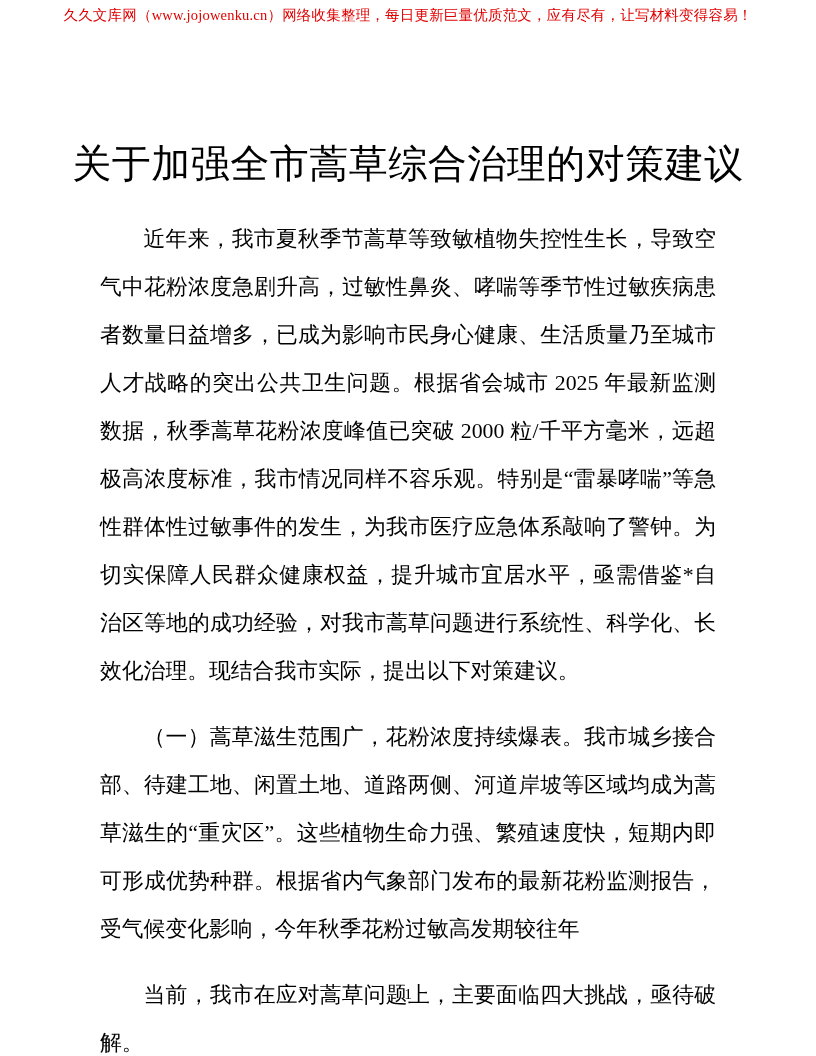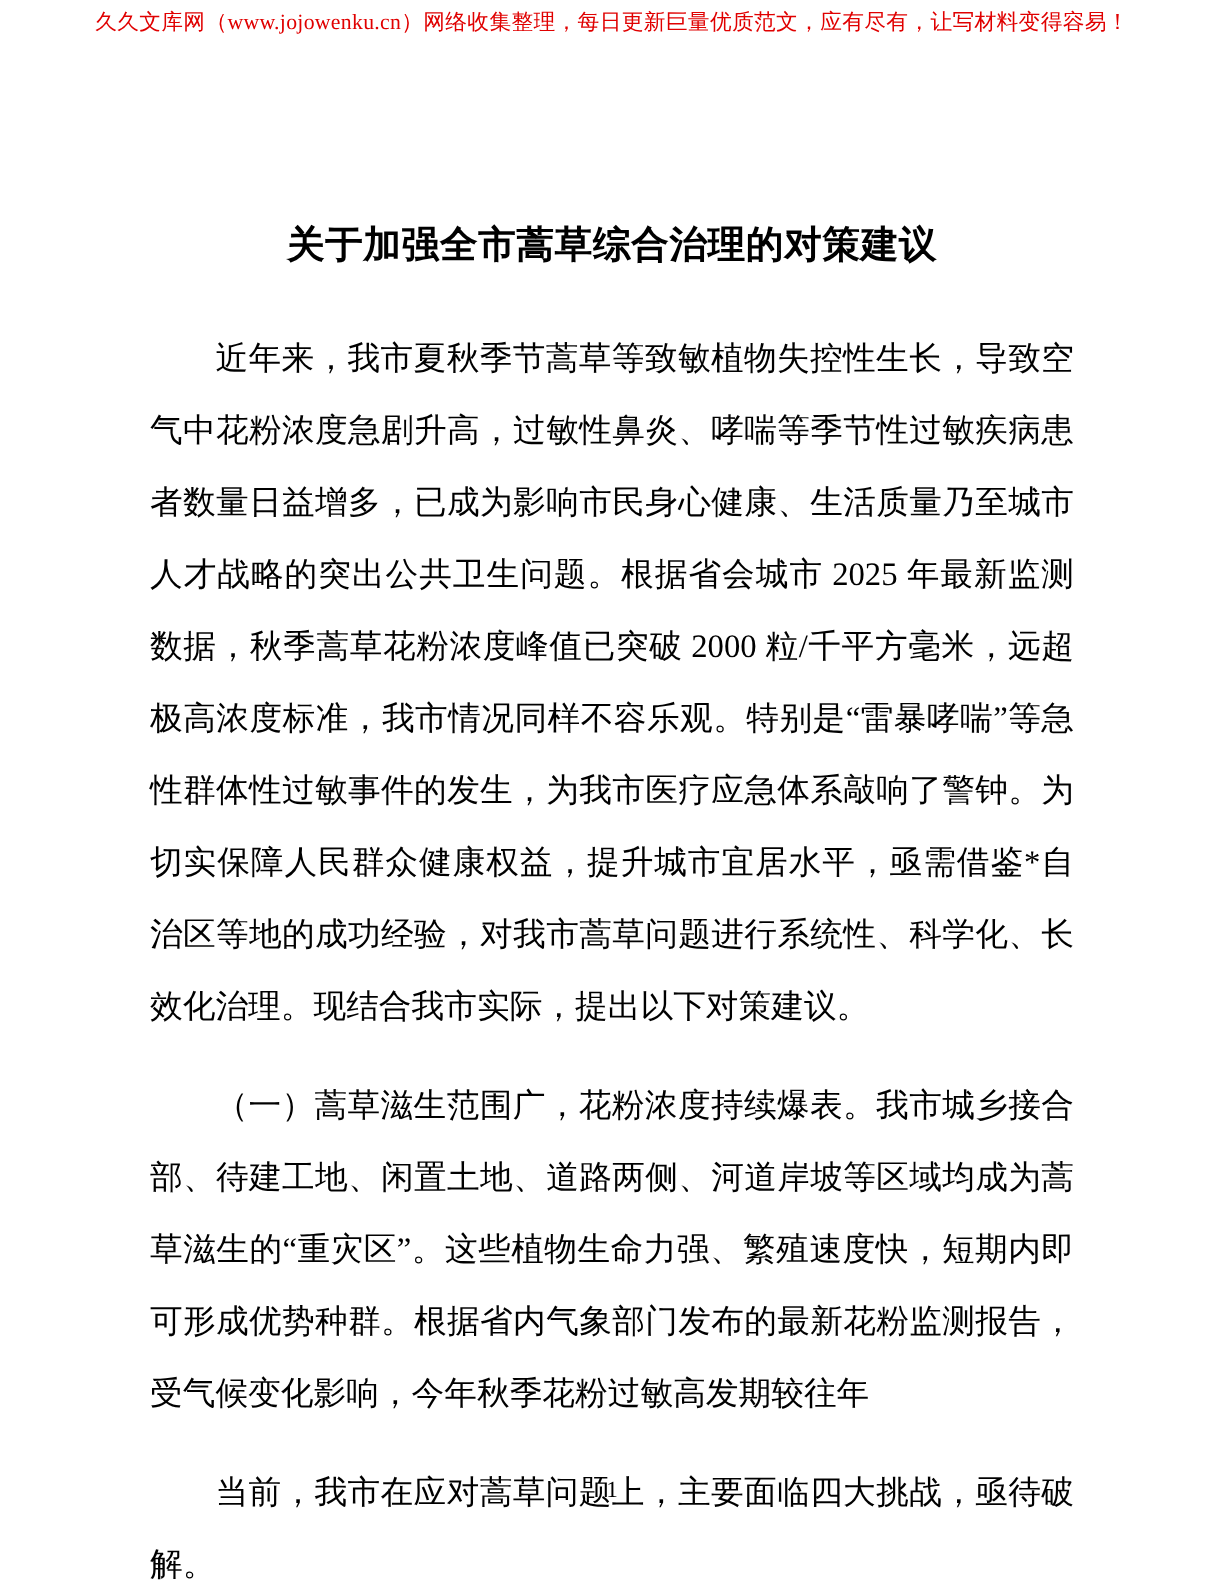--- a/index.html
+++ b/index.html
@@ -28,23 +28,23 @@
     letter-spacing: 0.2px;
     white-space: nowrap;
   }
   .doc-title {
     position: absolute;
     top: 142px;
     left: 0;
     right: 0;
     margin: 0;
     text-align: center;
-    font-size: 25px;
+    font-size: 39px;
     line-height: 44px;
-    font-weight: bold;
+    font-weight: normal;
     letter-spacing: 0.5px;
   }
   .content {
     position: absolute;
     top: 215px;
     left: 100px;
     width: 616px;
     font-size: 21.8px;
     line-height: 48px;
     text-align: justify;

